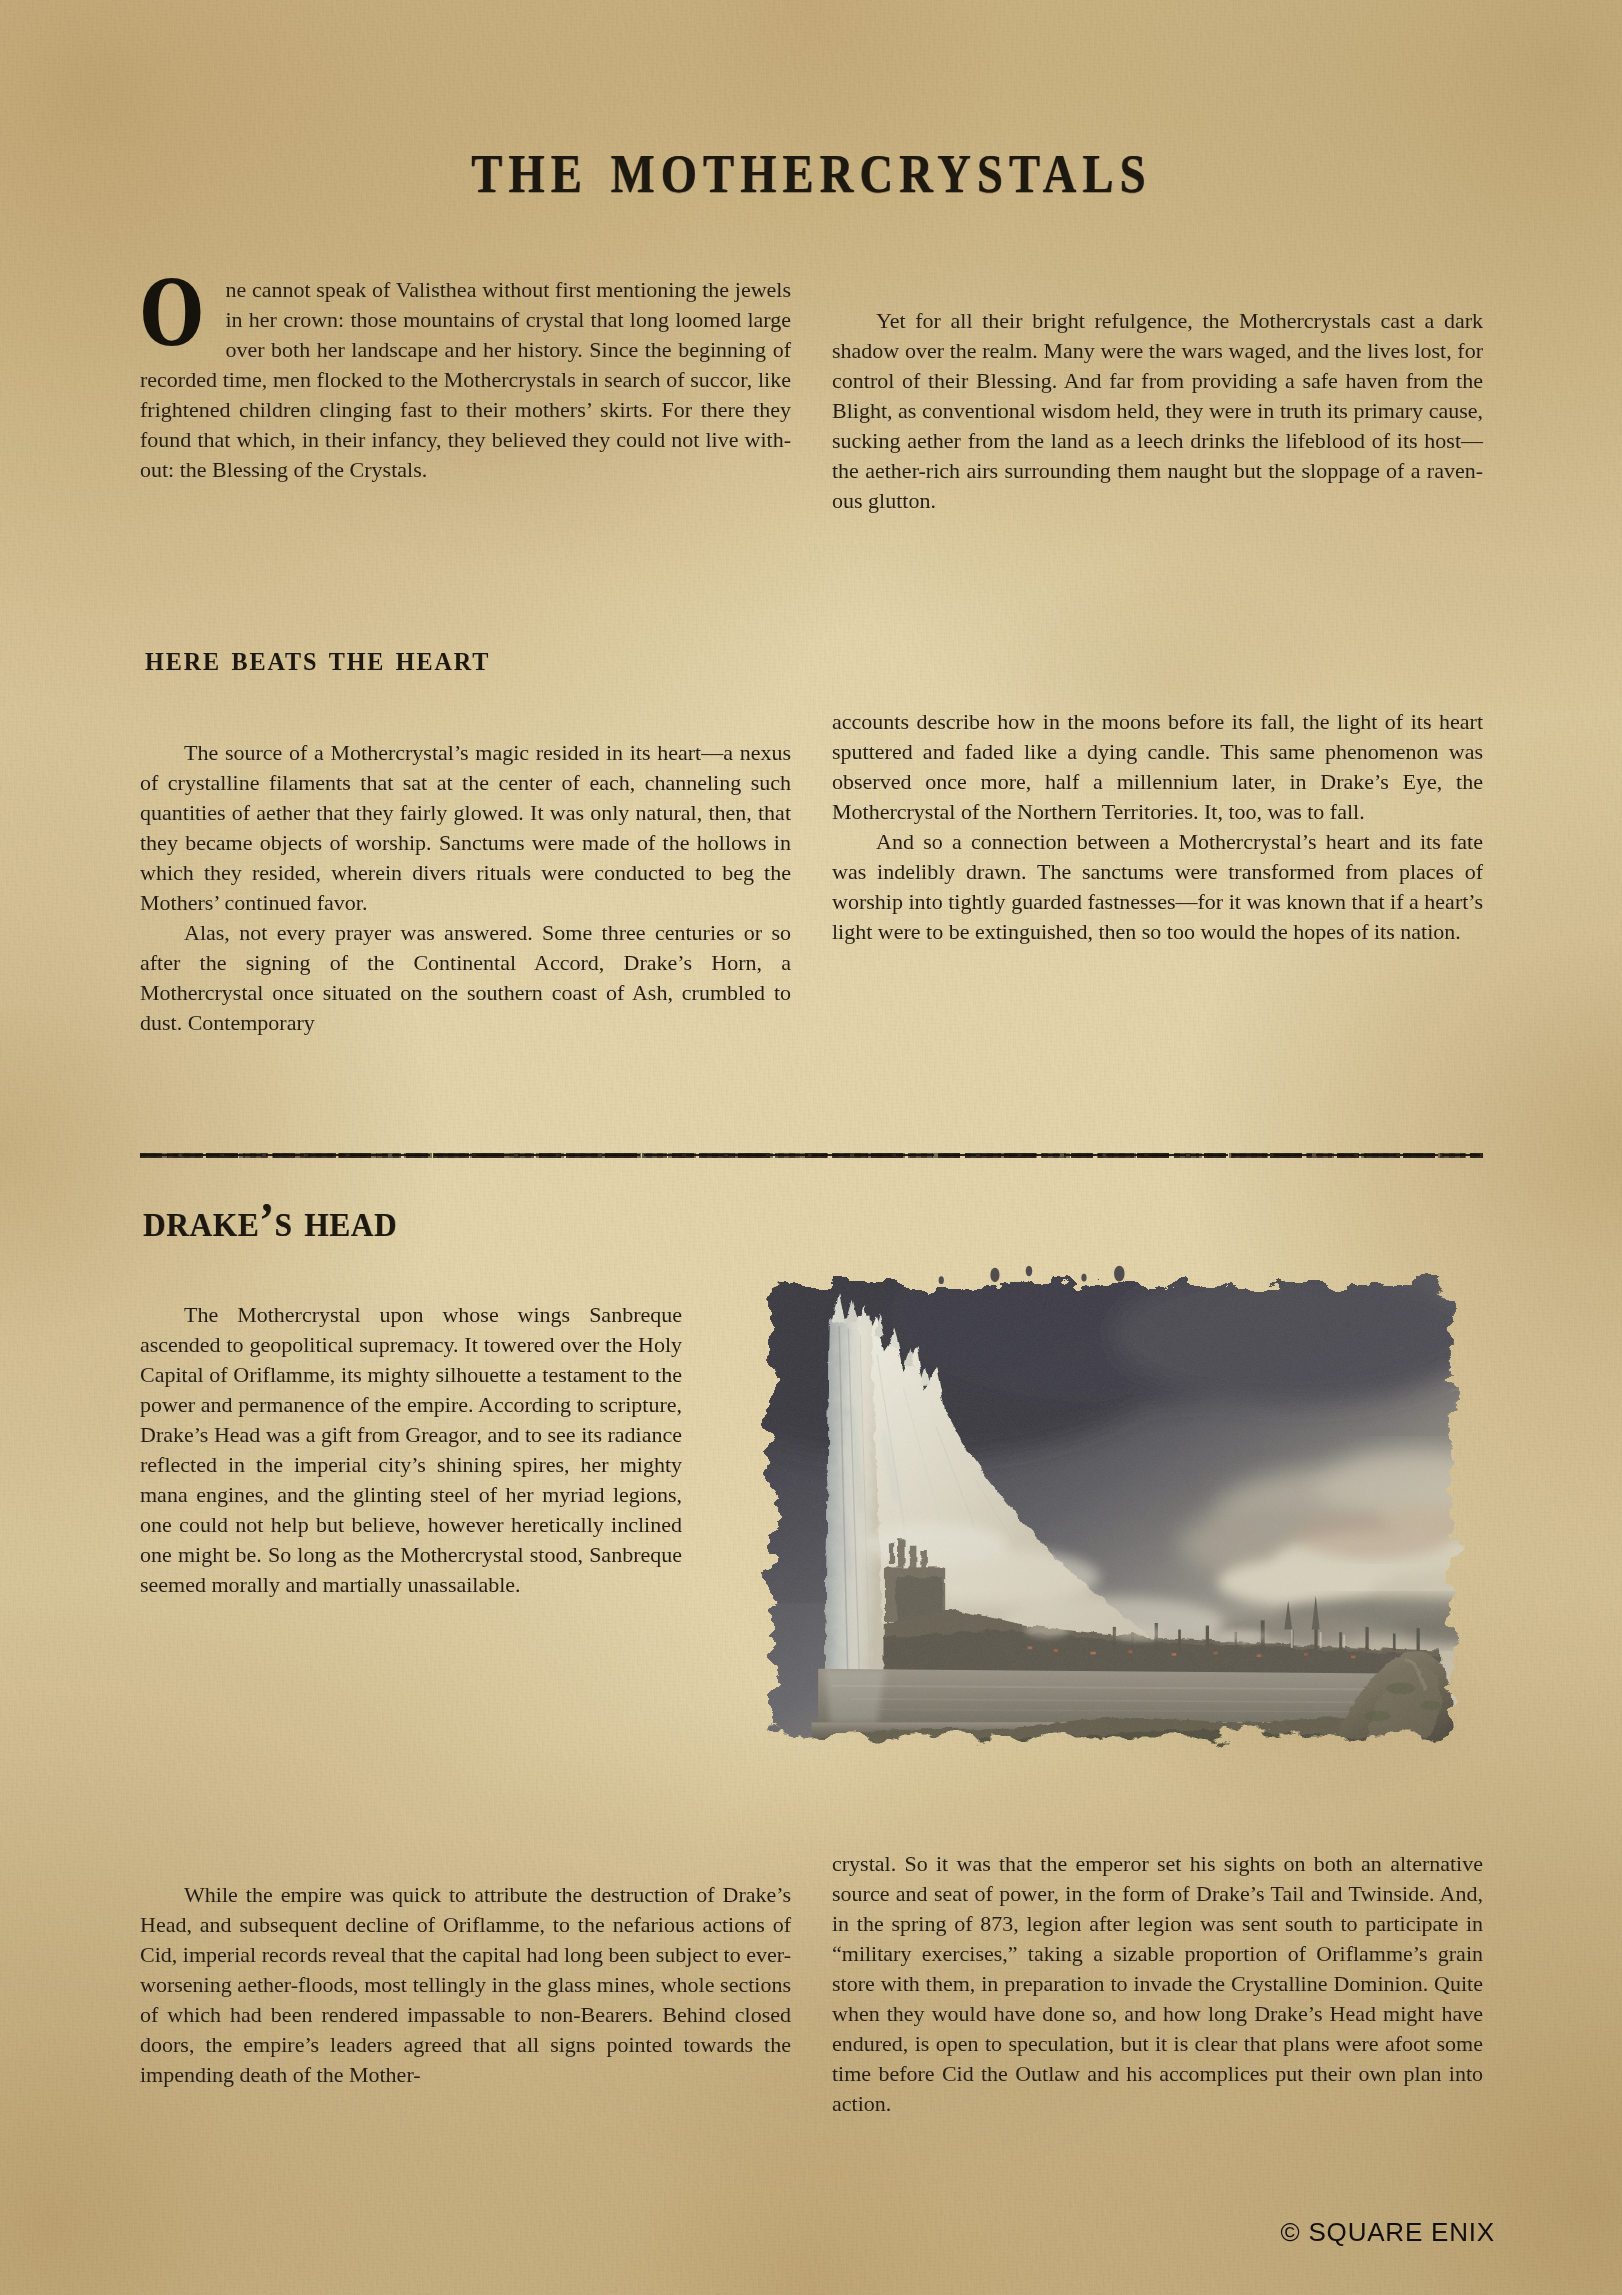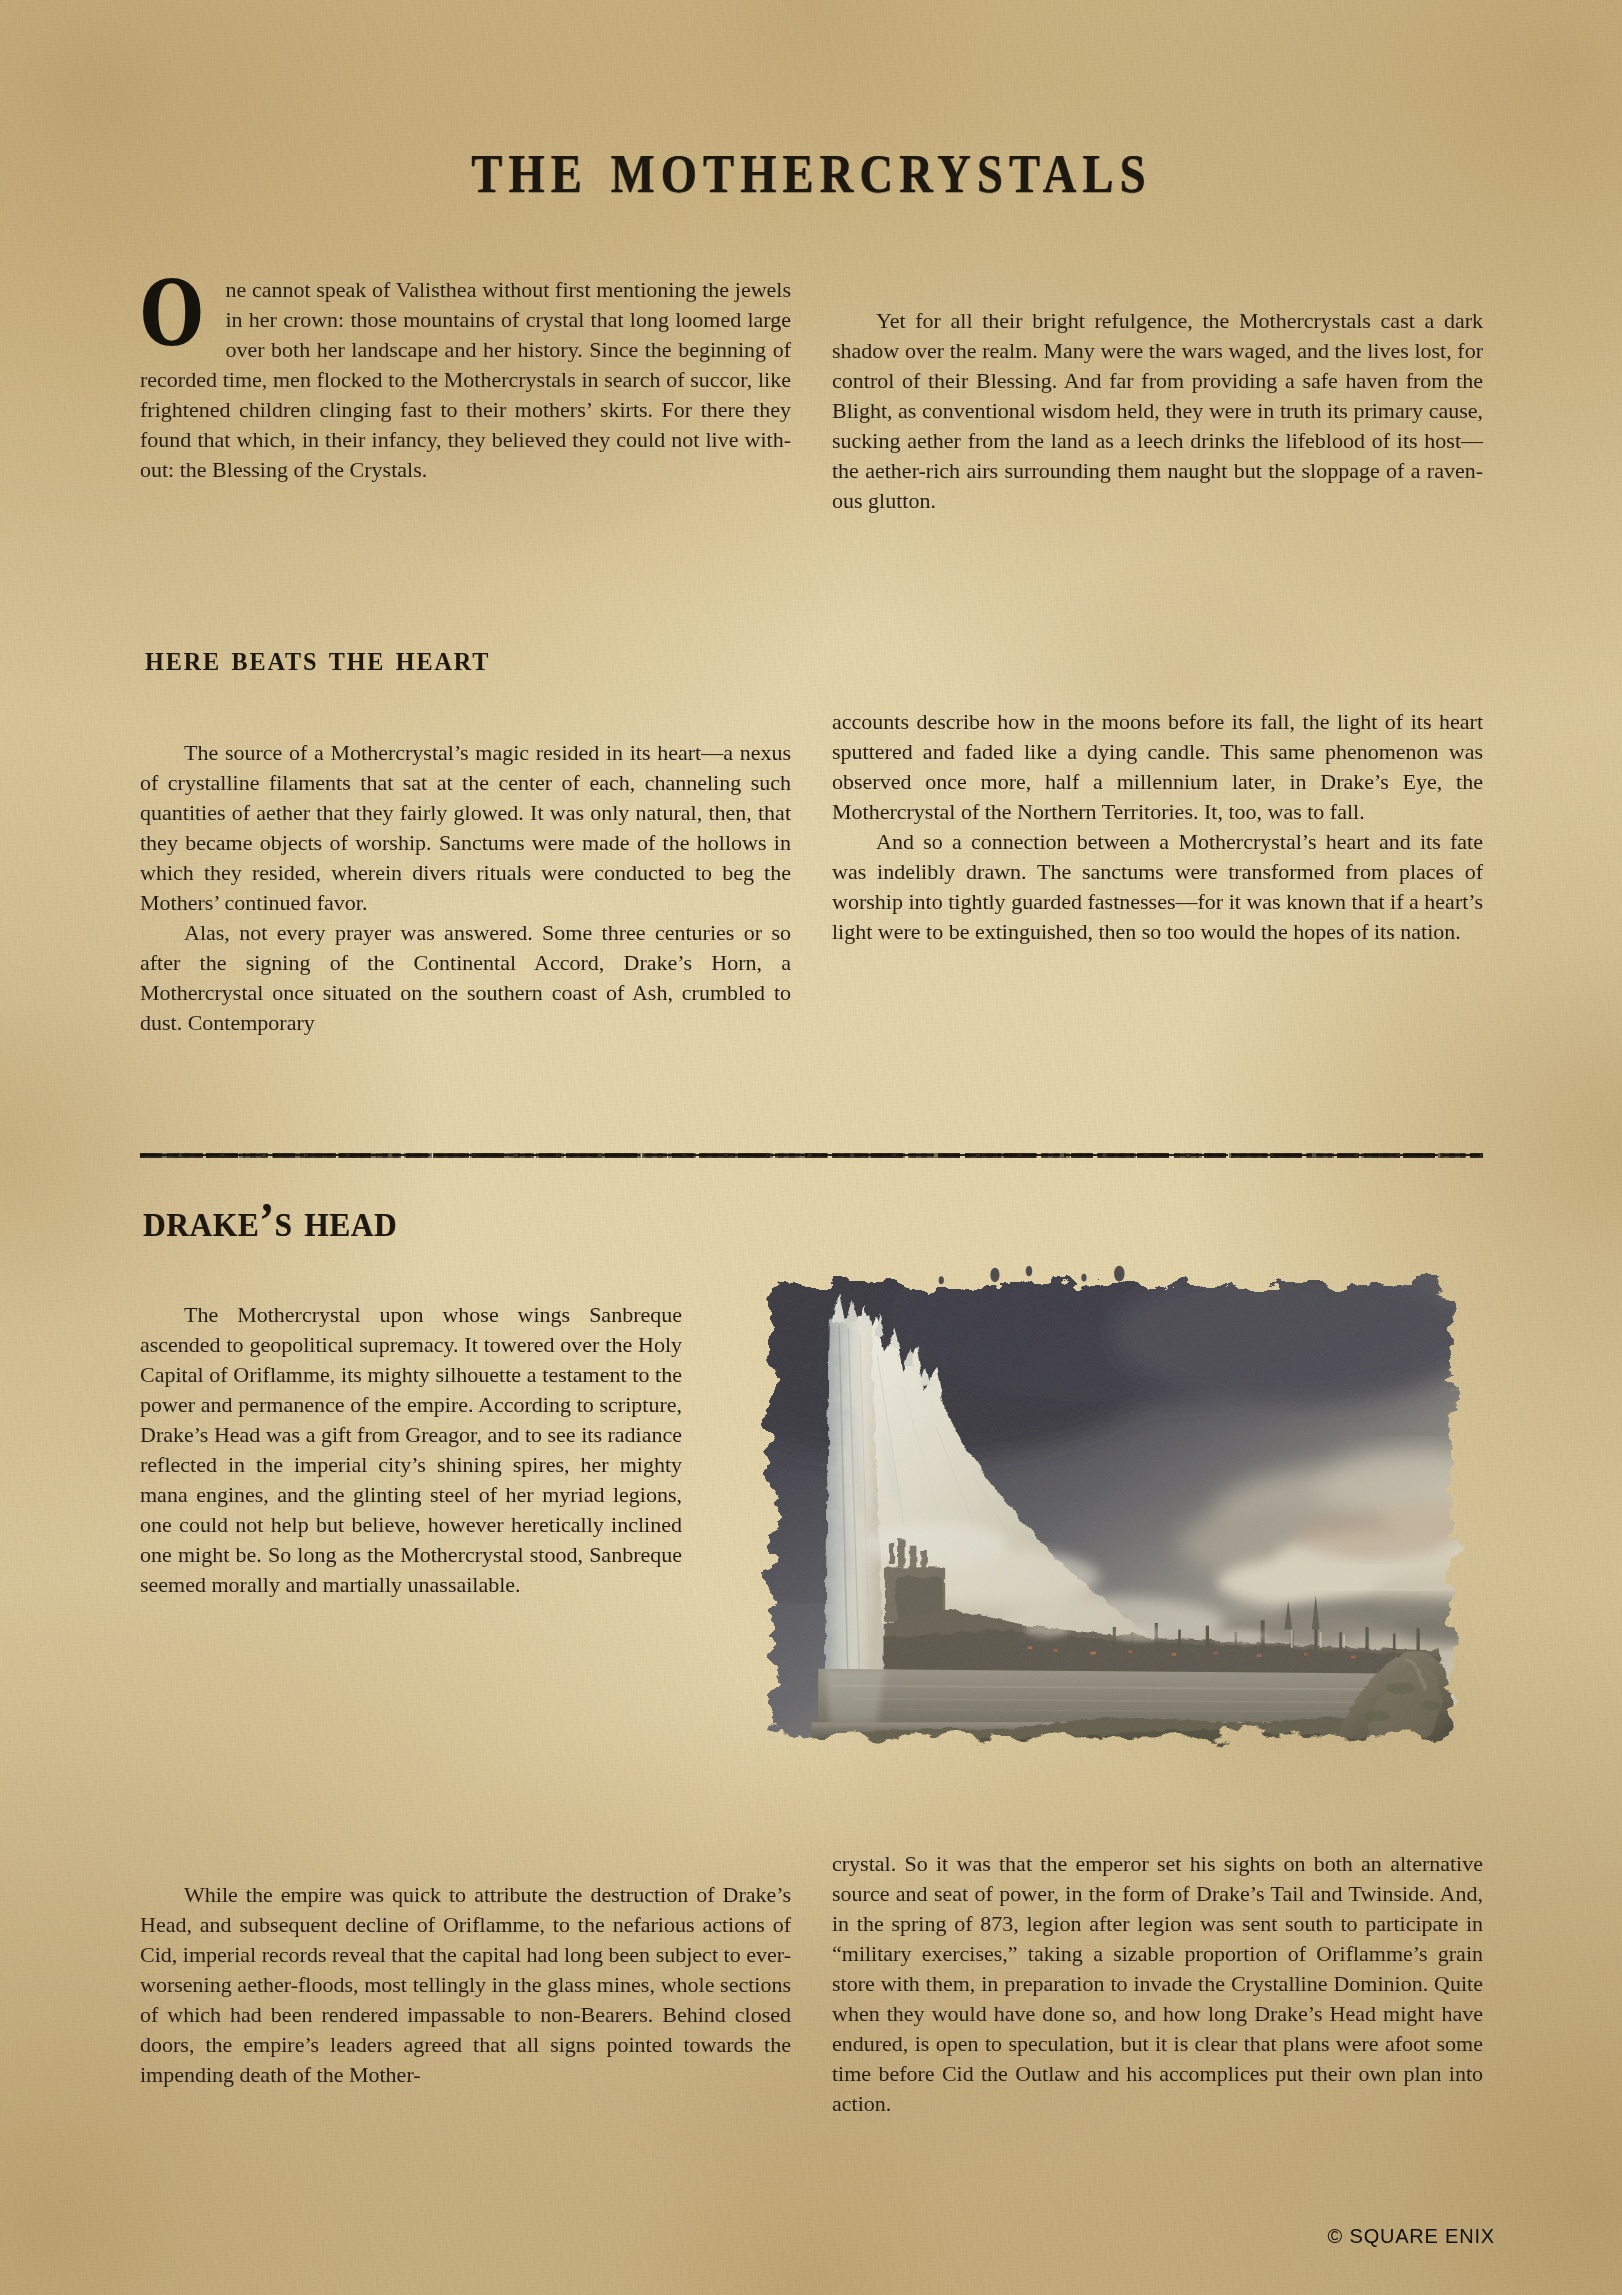--- a/index.html
+++ b/index.html
@@ -205,21 +205,21 @@
     overflow: hidden;
   }
   .illustration svg { display: block; width: 100%; height: 100%; }
 
   
   .copyright {
     position: absolute;
     right: 128px;
     bottom: 47px;
     font-family: "Liberation Sans", "DejaVu Sans", sans-serif;
-    font-size: 20px;
+    font-size: 26px;
     letter-spacing: 0.8px;
     color: #120f0a;
     font-weight: 400;
   }
 </style>
 </head>
 <body>
 
 <div class="page">
 

